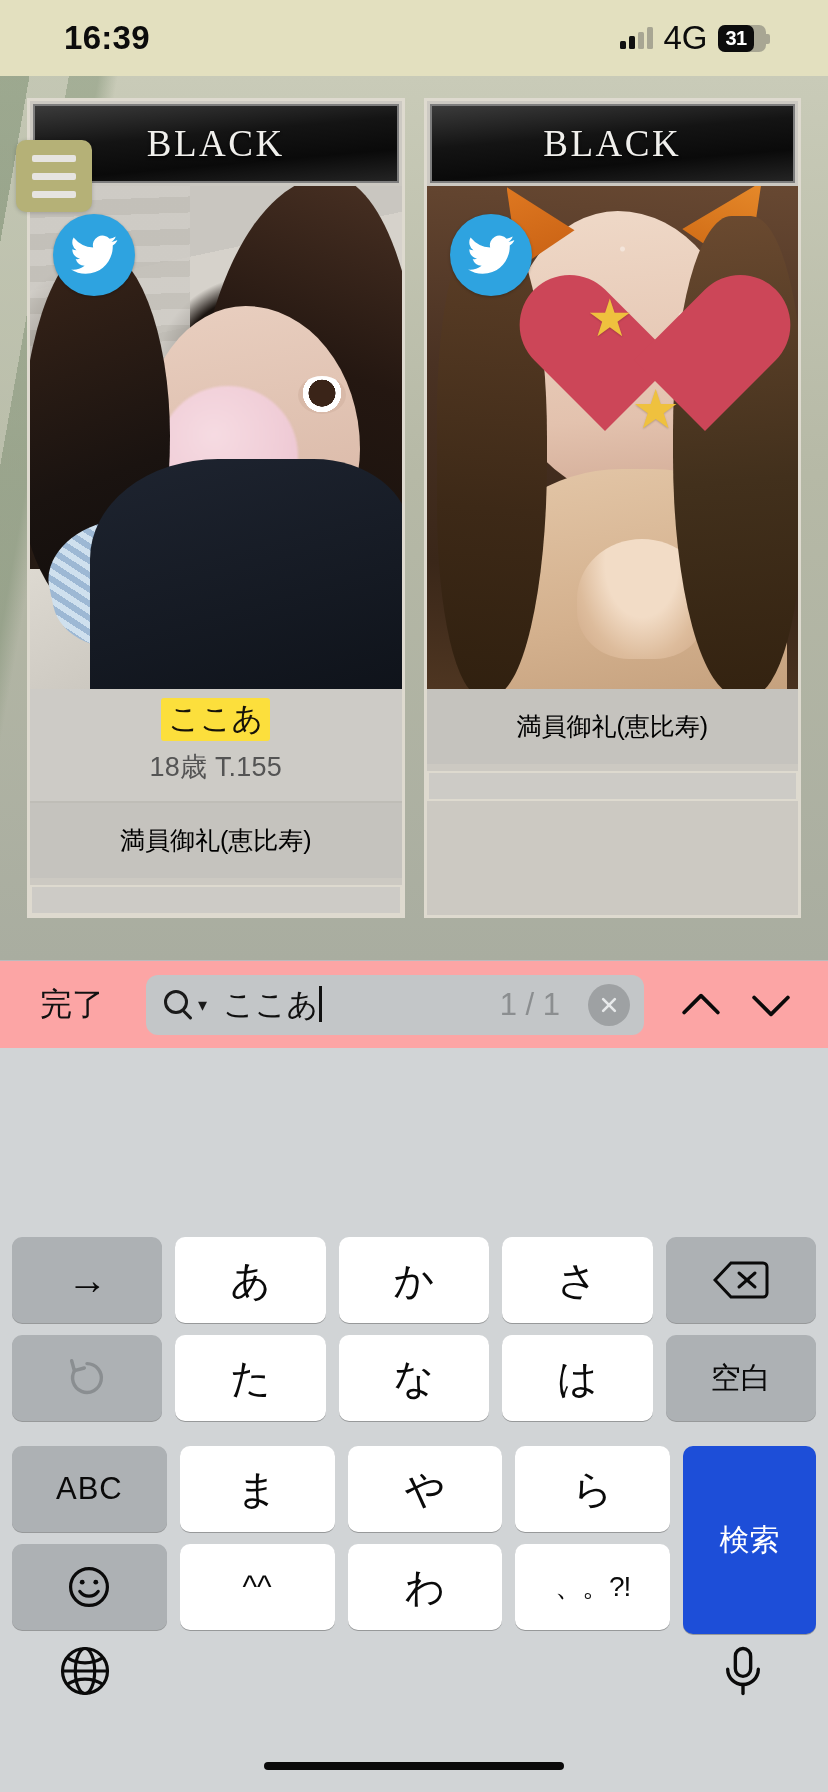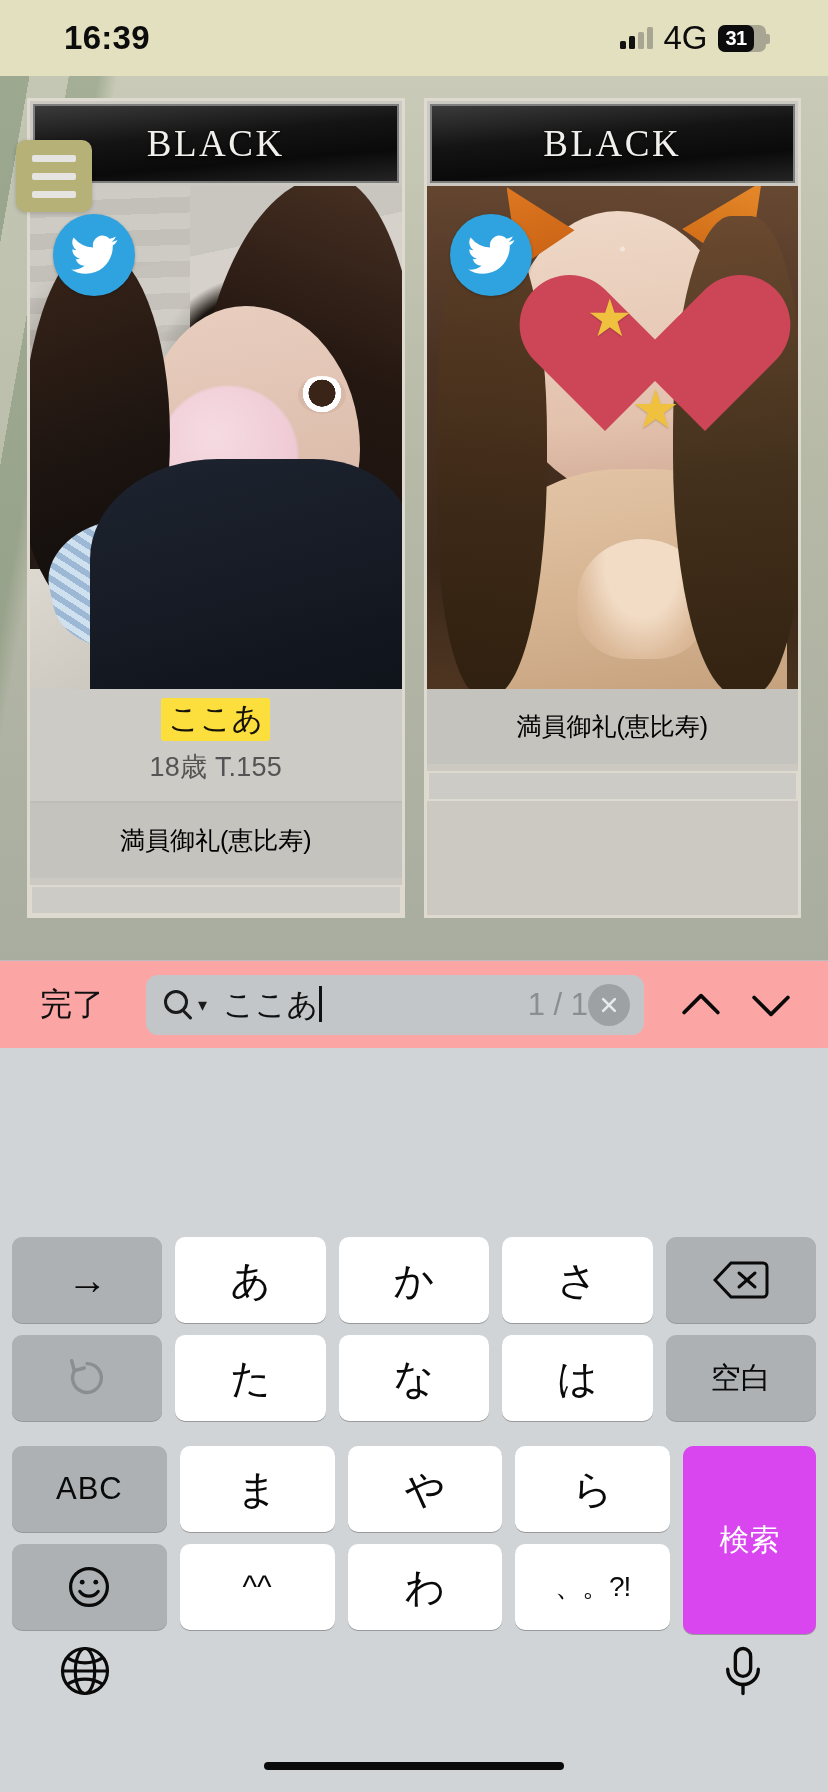--- a/index.html
+++ b/index.html
@@ -202,42 +202,42 @@
   }
   .mag { position:relative; width:30px; height:30px; flex:0 0 auto; }
   .mag .ring { position:absolute; left:0; top:0; width:24px; height:24px;
     border:3px solid #1a1a1a; border-radius:50%; }
   .mag .stick { position:absolute; left:19px; top:19px; width:12px; height:3px;
     background:#1a1a1a; transform:rotate(45deg); transform-origin:0 50%; border-radius:2px; }
   .mag-chev { margin-left:4px; font-size:18px; color:#1a1a1a; line-height:1; }
   .find-text { flex:1; font-size:31px; color:#101010; margin-left:16px; position:relative; white-space:nowrap; }
   .caret { display:inline-block; width:3px; height:36px; background:#111;
     vertical-align:-7px; margin-left:1px; }
-  .find-count { font-size:31px; color:#8b8e90; margin-right:0; white-space:nowrap; }
+  .find-count { font-size:31px; color:#8b8e90; margin-right:28px; white-space:nowrap; }
   .clear-btn { width:42px; height:42px; border-radius:50%; background:#9ea1a3;
     display:flex; align-items:center; justify-content:center; flex:0 0 auto; }
   .clear-btn svg { width:20px; height:20px; }
   .chev-btn { width:70px; display:flex; align-items:center; justify-content:center; }
   .chev-btn svg { width:46px; height:30px; }
 
   
   .keyboard {
     position:absolute; top:1048px; left:0; width:828px; height:744px;
     background:#d1d4d6;
   }
   .kb-rows { position:absolute; top:189px; left:0; width:828px; padding:0 12px; }
   .kb-row { display:flex; gap:13px; margin-bottom:12px; height:86px; }
   .key {
     flex:1; border-radius:10px; display:flex; align-items:center; justify-content:center;
     font-size:40px; color:#0a0a0a; box-shadow:0 1px 0 rgba(0,0,0,.28);
     user-select:none;
   }
   .key.letter { background:#ffffff; }
   .key.fn { background:#adb1b4; }
-  .key.blue { background:#d946ef; color:#fff; font-size:30px; }
+  .key.blue { background:#1d4ed8; color:#fff; font-size:30px; }
   .key.fn.small { font-size:30px; }
   .key.abc { font-size:31px; letter-spacing:1px; }
   .key.kao { font-size:31px; }
   .key.punct { font-size:28px; letter-spacing:-1px; }
   .key svg { display:block; }
 
   .kb-bottom {
     position:absolute; bottom:74px; left:0; width:828px; height:90px;
     display:flex; align-items:center; justify-content:space-between; padding:0 58px;
   }

